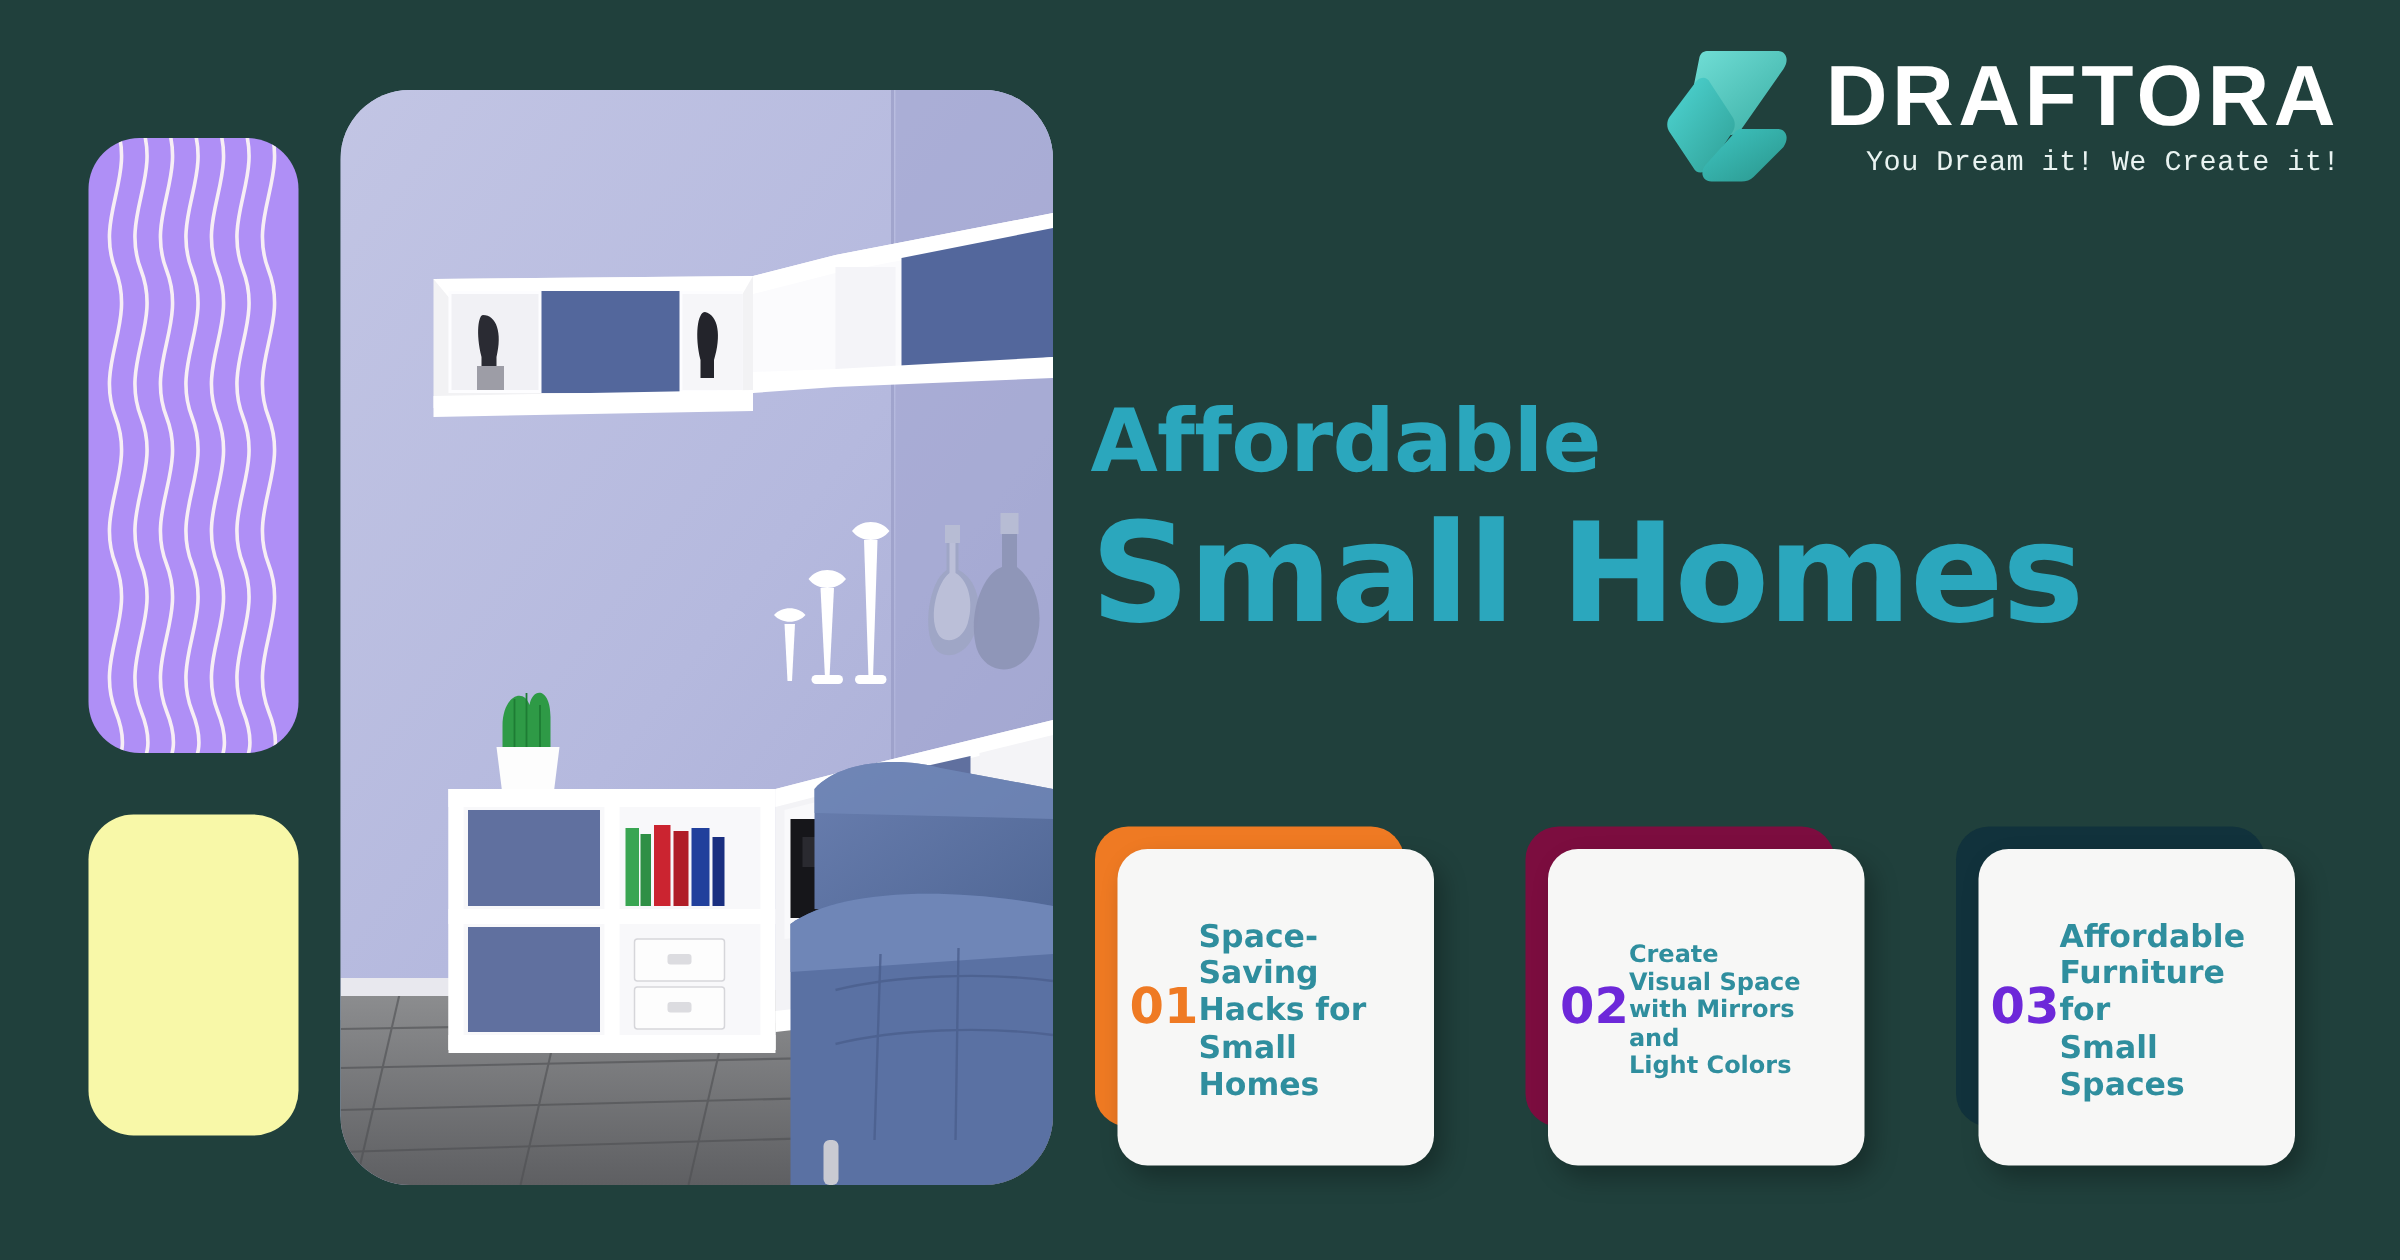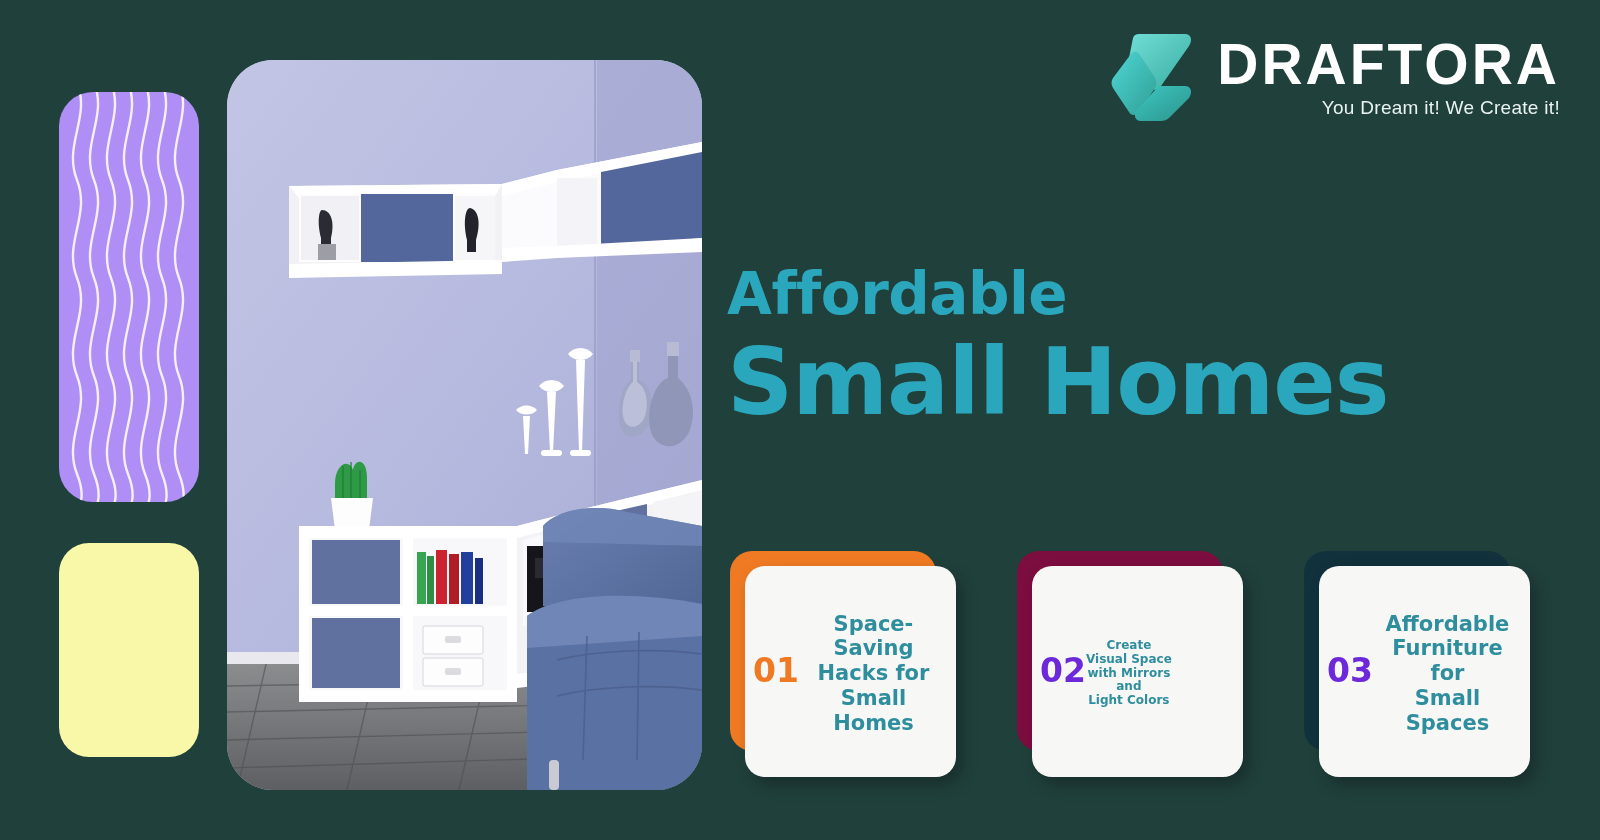--- a/index.html
+++ b/index.html
@@ -37,21 +37,21 @@
   .logo-mark { width:96px; height:98px; flex:0 0 auto; }
   .logo-mark svg { display:block; width:100%; height:100%; }
   .logo-text { display:flex; flex-direction:column; align-items:flex-end; }
   .logo-word {
     font-size:57px; font-weight:bold; color:#ffffff;
     letter-spacing:3px; line-height:1.02;
     font-family:"Liberation Sans", sans-serif;
   }
   .logo-tag {
     font-size:19px; color:#e9f3f1; letter-spacing:0.3px;
-    margin-top:3px; white-space:nowrap;
+    margin-top:3px; white-space:nowrap;font-family:Liberation Mono, monospace;
   }
 
   
   .headline { position:absolute; left:715px; top:265px; width:860px; }
   .h-line {
     color:#2ba7bd; line-height:1.0;
     font-family:"DejaVu Sans", sans-serif;
     font-weight:bold; letter-spacing:-0.5px;
   }
   .h1 { font-size:58px; margin-bottom:14px; }
@@ -76,23 +76,23 @@
     justify-content:flex-start; padding:14px 8px 10px;
   }
   .card-num {
     font-family:"DejaVu Sans", sans-serif;
     font-weight:bold; font-size:33px; line-height:1.1;
     margin-bottom:4px;
   }
   .card-title {
     font-family:"DejaVu Sans", sans-serif;
     font-weight:bold; font-size:21px; color:#2f8e9e;
-    text-align:center; line-height:1.18;
-  }
-  .card-2 .card-title { font-size:12px; line-height:1.16; }
+    text-align:left; line-height:1.18;
+  }
+  .card-2 .card-title { font-size:16px; line-height:1.16; }
 </style>
 </head>
 <body>
 
 <div class="stage">
 
   <div class="deco-purple">
     <svg viewBox="0 0 140 410" preserveAspectRatio="none" aria-hidden="true">
       <g stroke="#f7eef5" stroke-width="2.4" fill="none" stroke-linecap="round">
         <path d="M18 -10 C 32 26, 4 52, 18 88 C 32 124, 4 150, 18 186 C 32 222, 4 248, 18 284 C 32 320, 4 346, 18 382 C 26 402, 22 412, 18 420"></path>

